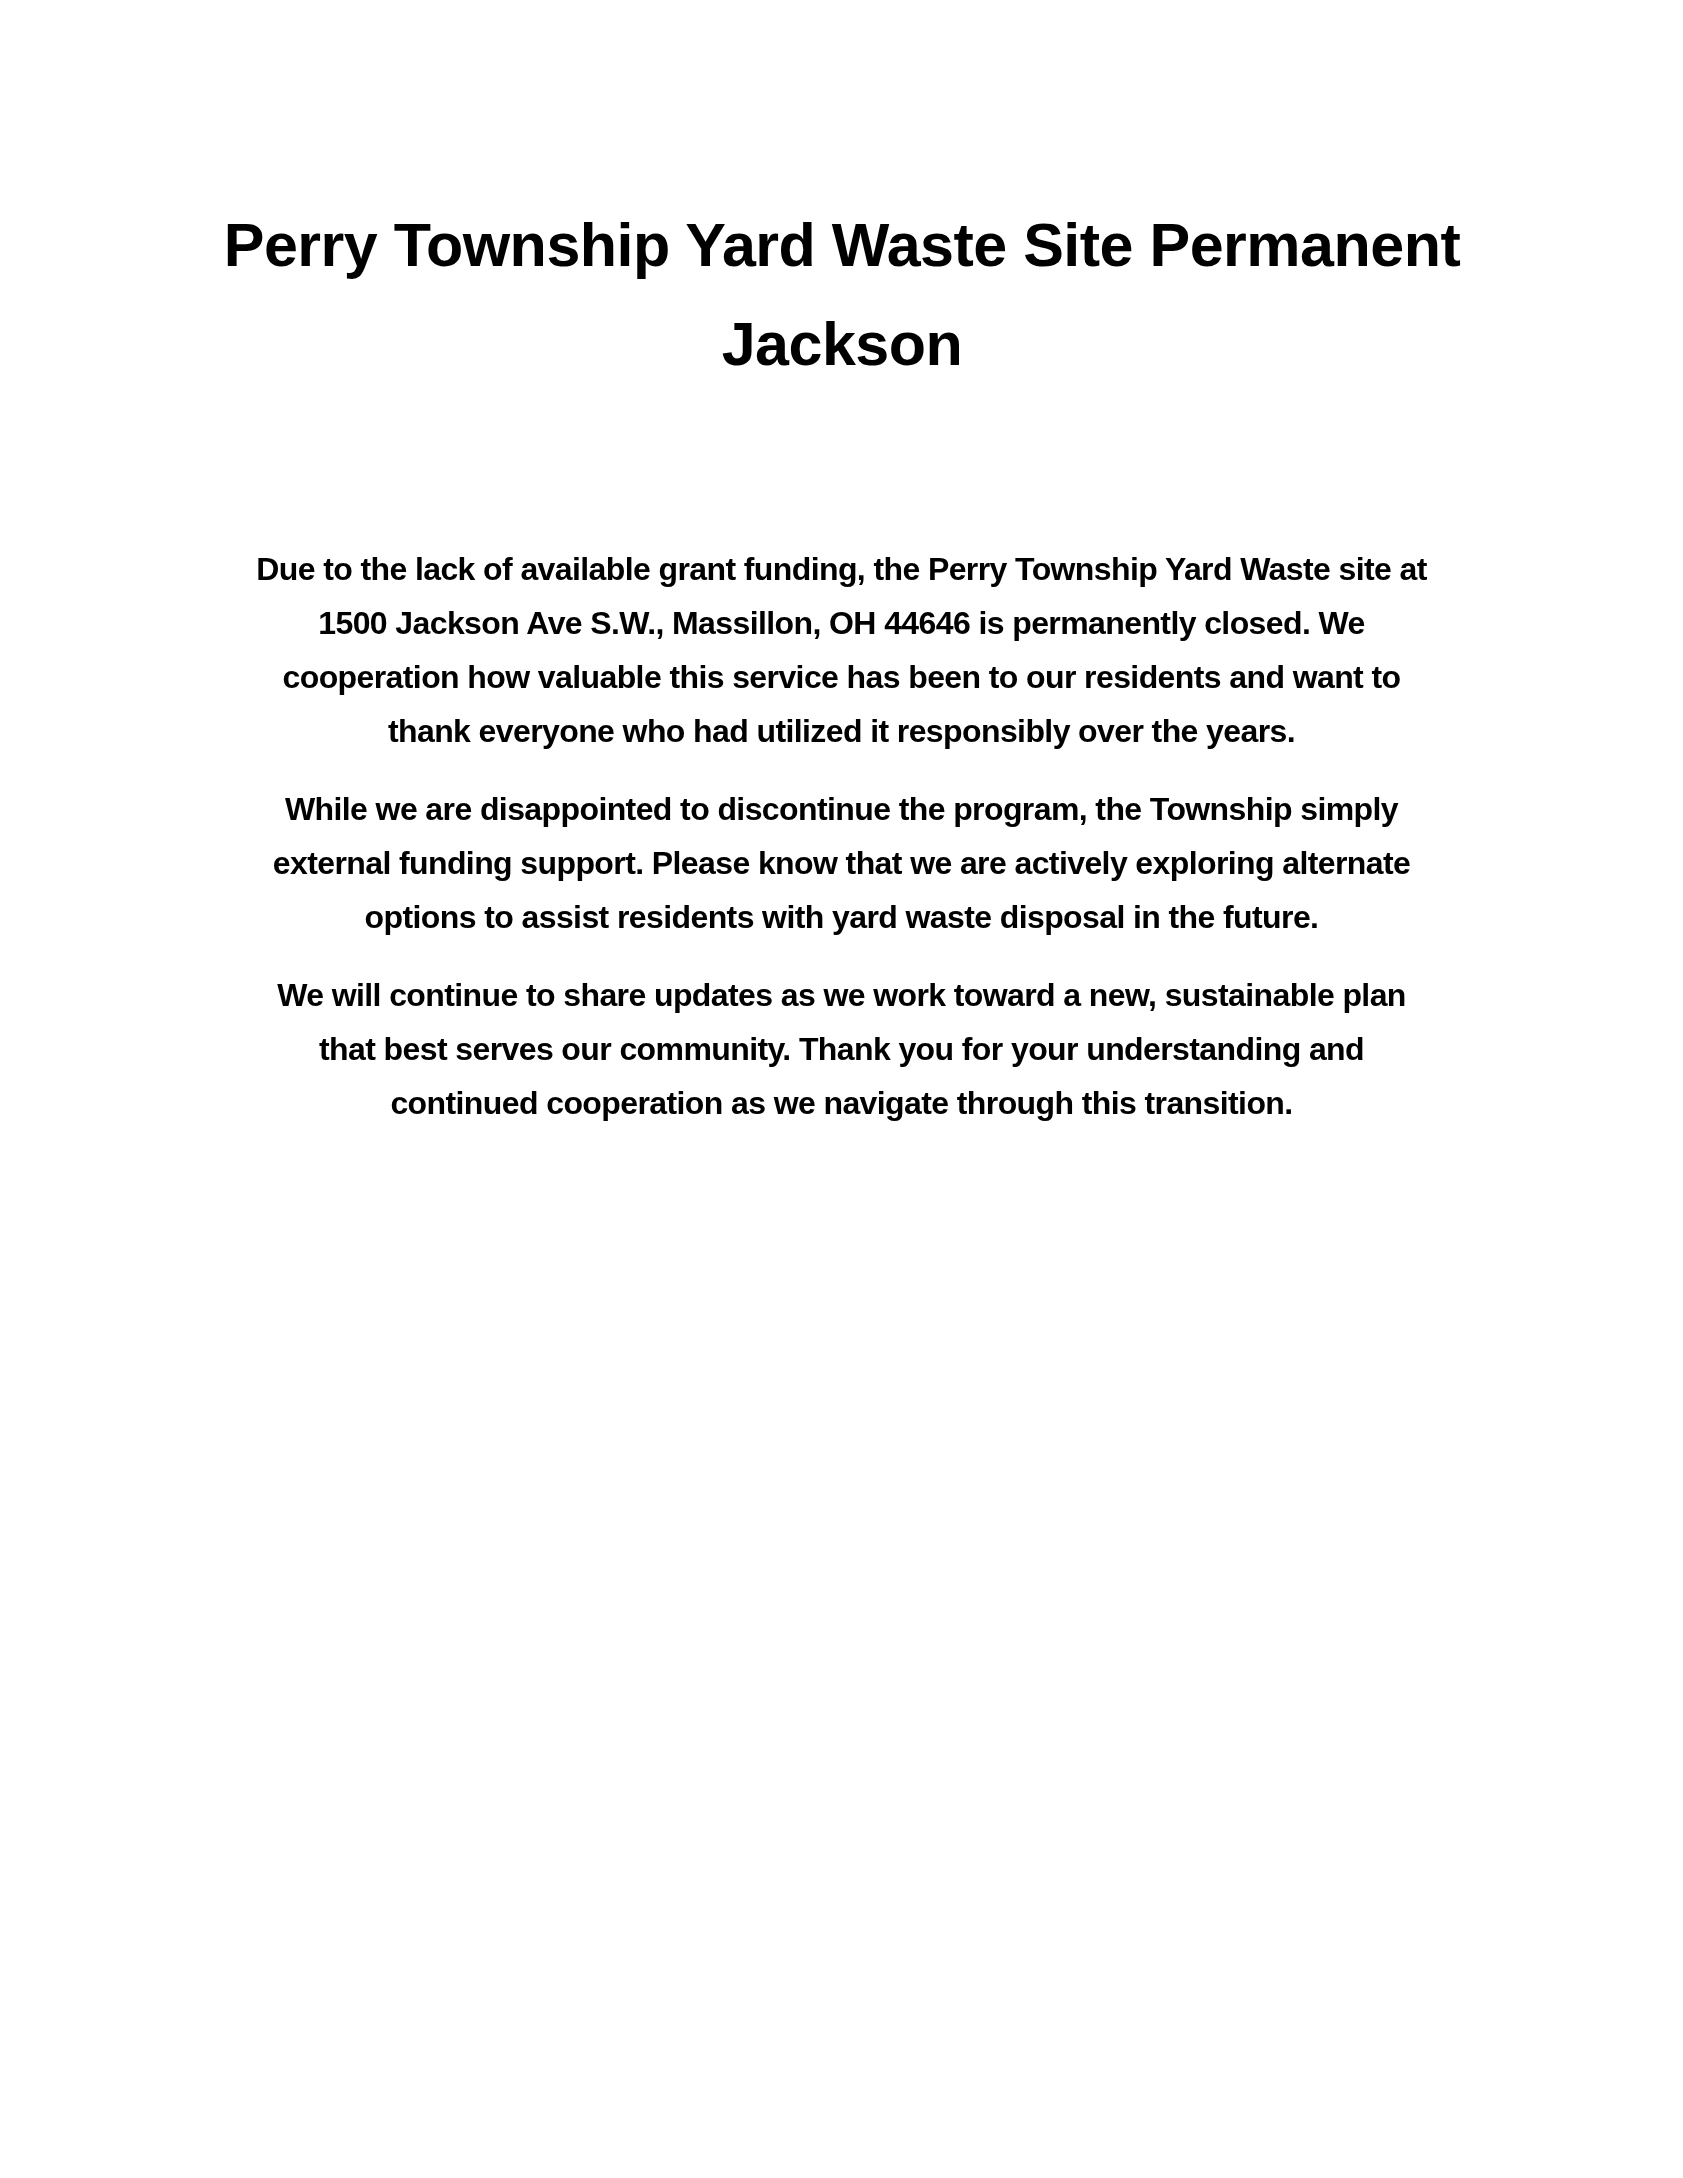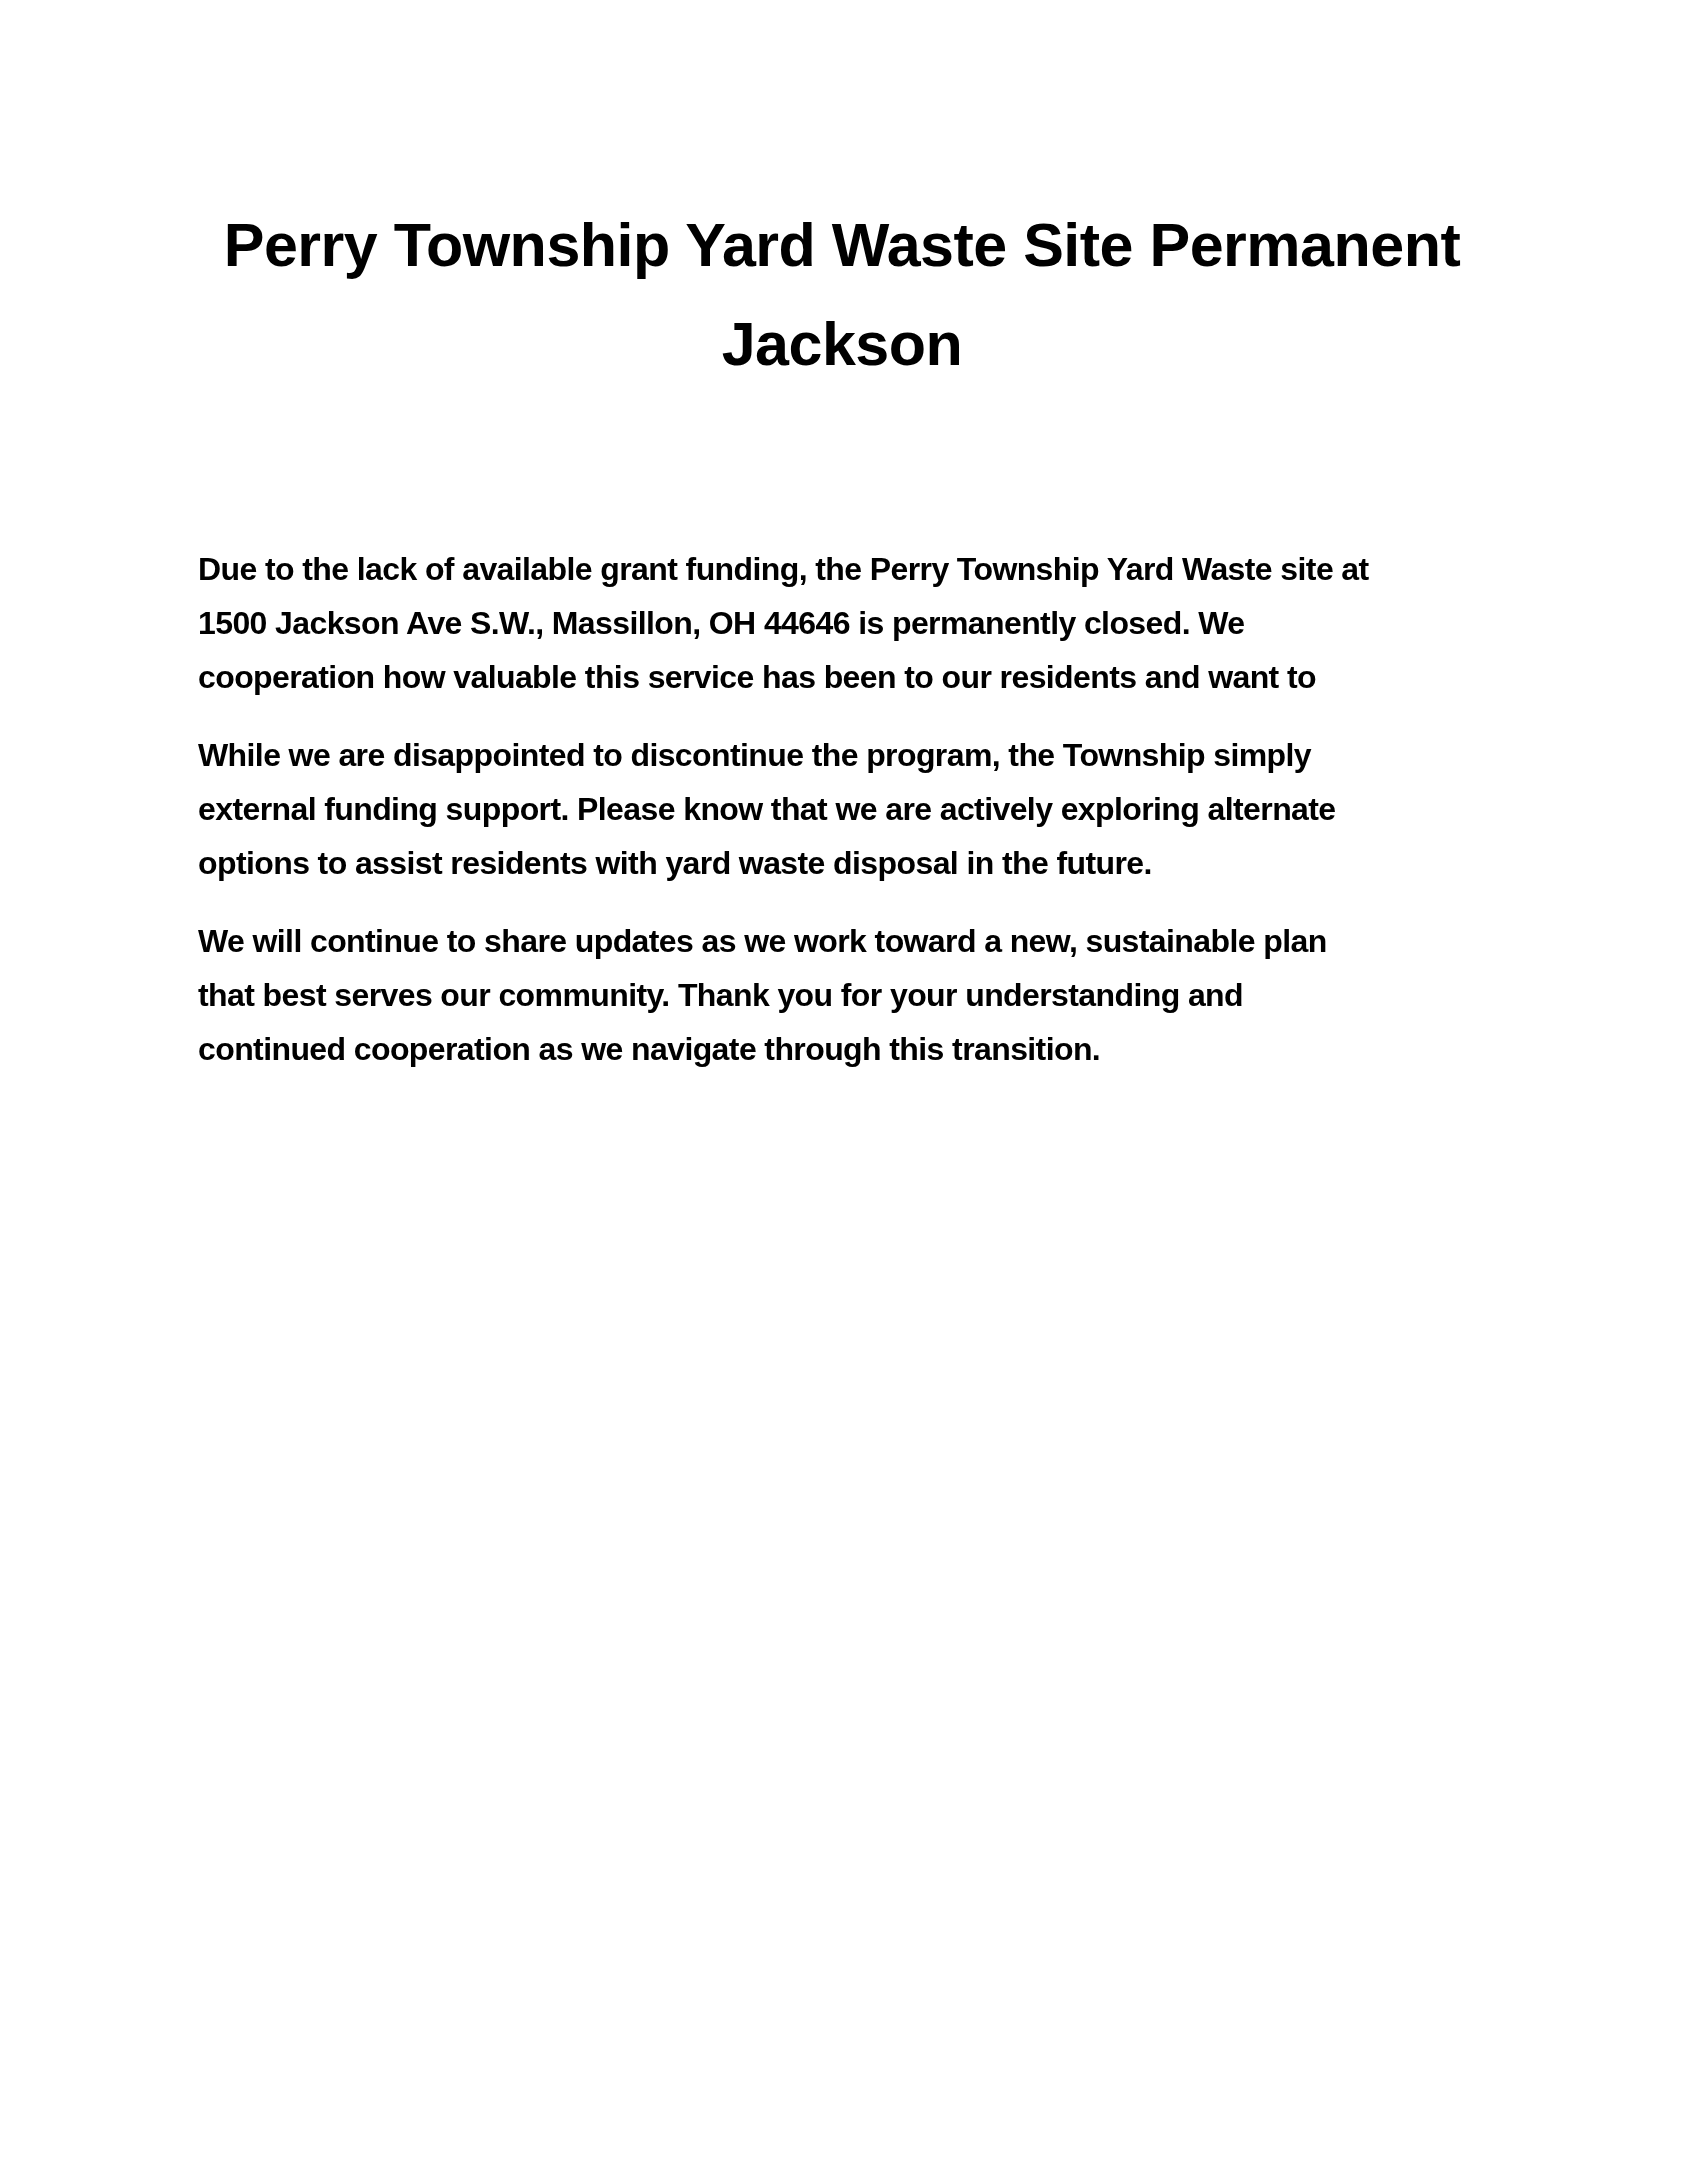--- a/index.html
+++ b/index.html
@@ -45,20 +45,21 @@
       width: 1287px;
       top: 542px;
     }
     .para {
       margin: 0 0 24px 0;
       font-weight: bold;
       font-size: 32px;
       line-height: 54px;
       letter-spacing: -0.6px;
       word-spacing: 0px;
+      text-align: center;
     }
     .para .line {
       display: block;
       white-space: nowrap;
     }
   </style>
 </head>
 <body>
 
 <div class="page">
@@ -67,20 +68,21 @@
     <span>Perry Township Yard Waste Site Permanent</span>
     <span>Jackson</span>
   </h1>
 
   <div class="body-text">
 
     <p class="para">
       <span class="line">Due to the lack of available grant funding, the Perry Township Yard Waste site at</span>
       <span class="line">1500 Jackson Ave S.W., Massillon, OH 44646 is permanently closed. We</span>
       <span class="line">cooperation how valuable this service has been to our residents and want to</span>
+      <span class="line">thank everyone who had utilized it responsibly over the years.</span>
     </p>
 
     <p class="para">
       <span class="line">While we are disappointed to discontinue the program, the Township simply</span>
       <span class="line">external funding support. Please know that we are actively exploring alternate</span>
       <span class="line">options to assist residents with yard waste disposal in the future.</span>
     </p>
 
     <p class="para">
       <span class="line">We will continue to share updates as we work toward a new, sustainable plan</span>

